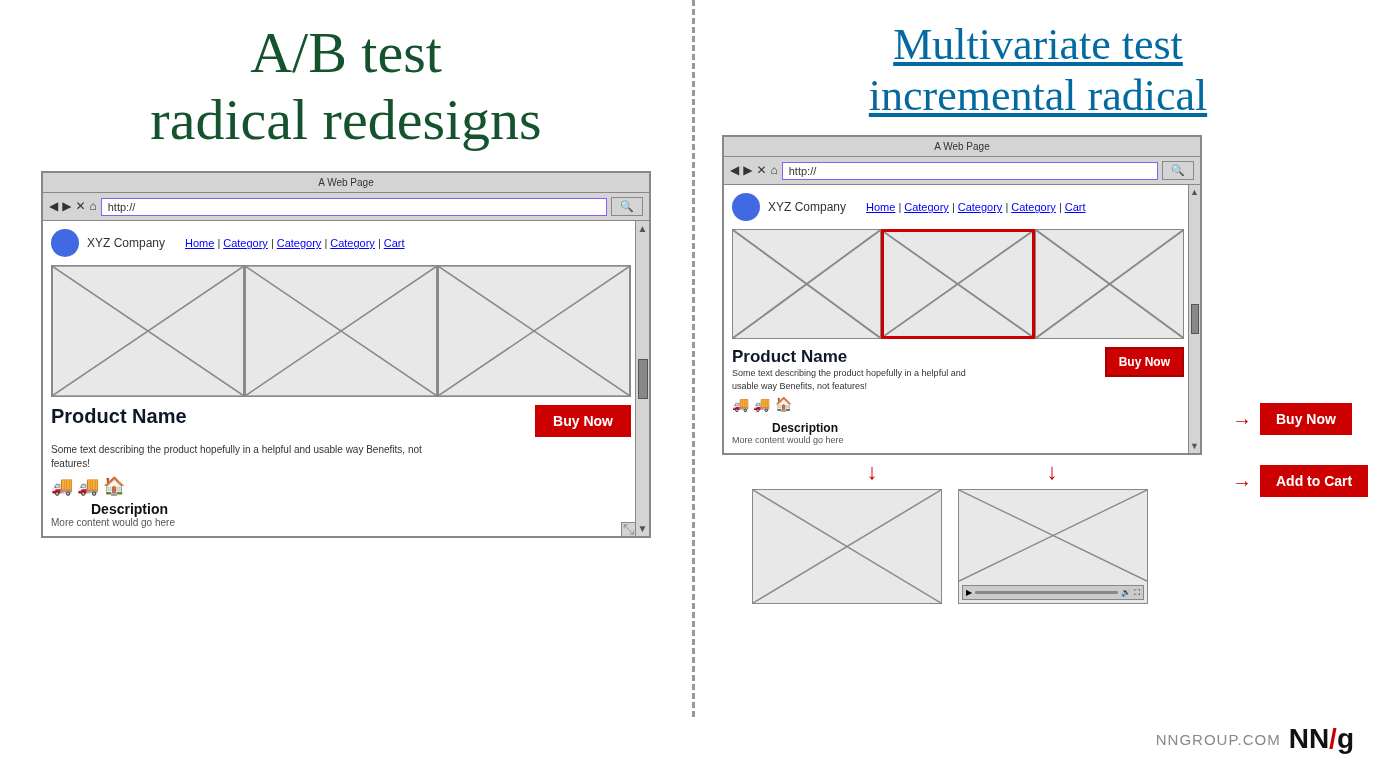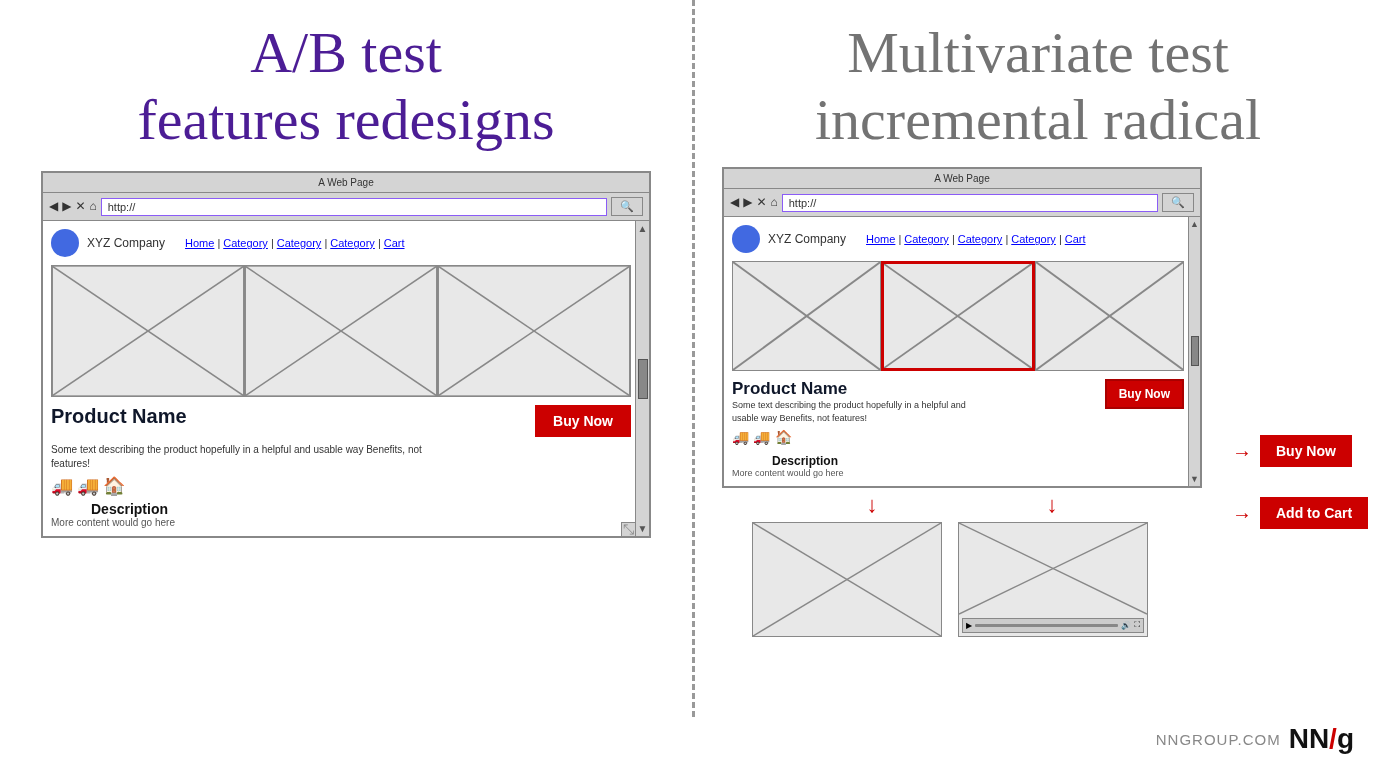--- a/index.html
+++ b/index.html
@@ -27,30 +27,31 @@
       align-items: center;
       padding: 20px 40px 20px 40px;
     }
 
     .left-title {
       font-size: 58px;
       font-weight: 400;
       text-align: center;
       line-height: 1.15;
       margin-bottom: 18px;
-      color: #4c1d95;
+      color: #14532d;
     }
 
     .right-title {
-      font-size: 58px;
+      font-size: 44px;
       font-weight: 400;
       text-align: center;
       line-height: 1.15;
       margin-bottom: 18px;
-      color: #737373;
+      color: #0369a1;
+      text-decoration: underline;
     }
 
     
     .divider {
       position: absolute;
       left: 692px;
       top: 0;
       bottom: 0;
       width: 2px;
       border-left: 3px dashed #999;
@@ -290,21 +291,21 @@
 </head>
 <body>
 
 <div class="main-content">
 
   <div class="divider"></div>
 
   <div class="left-panel">
     <h1 class="left-title">
       <span>A/B test</span><br>
-      <span>features redesigns</span>
+      <span>radical redesigns</span>
     </h1>
 
     <div class="browser" style="position:relative;">
       <div class="browser-bar">
         <span>A Web Page</span>
       </div>
       <div class="browser-controls">
         <span class="browser-btn">◀</span>
         <span class="browser-btn">▶</span>
         <span class="browser-btn">✕</span>

